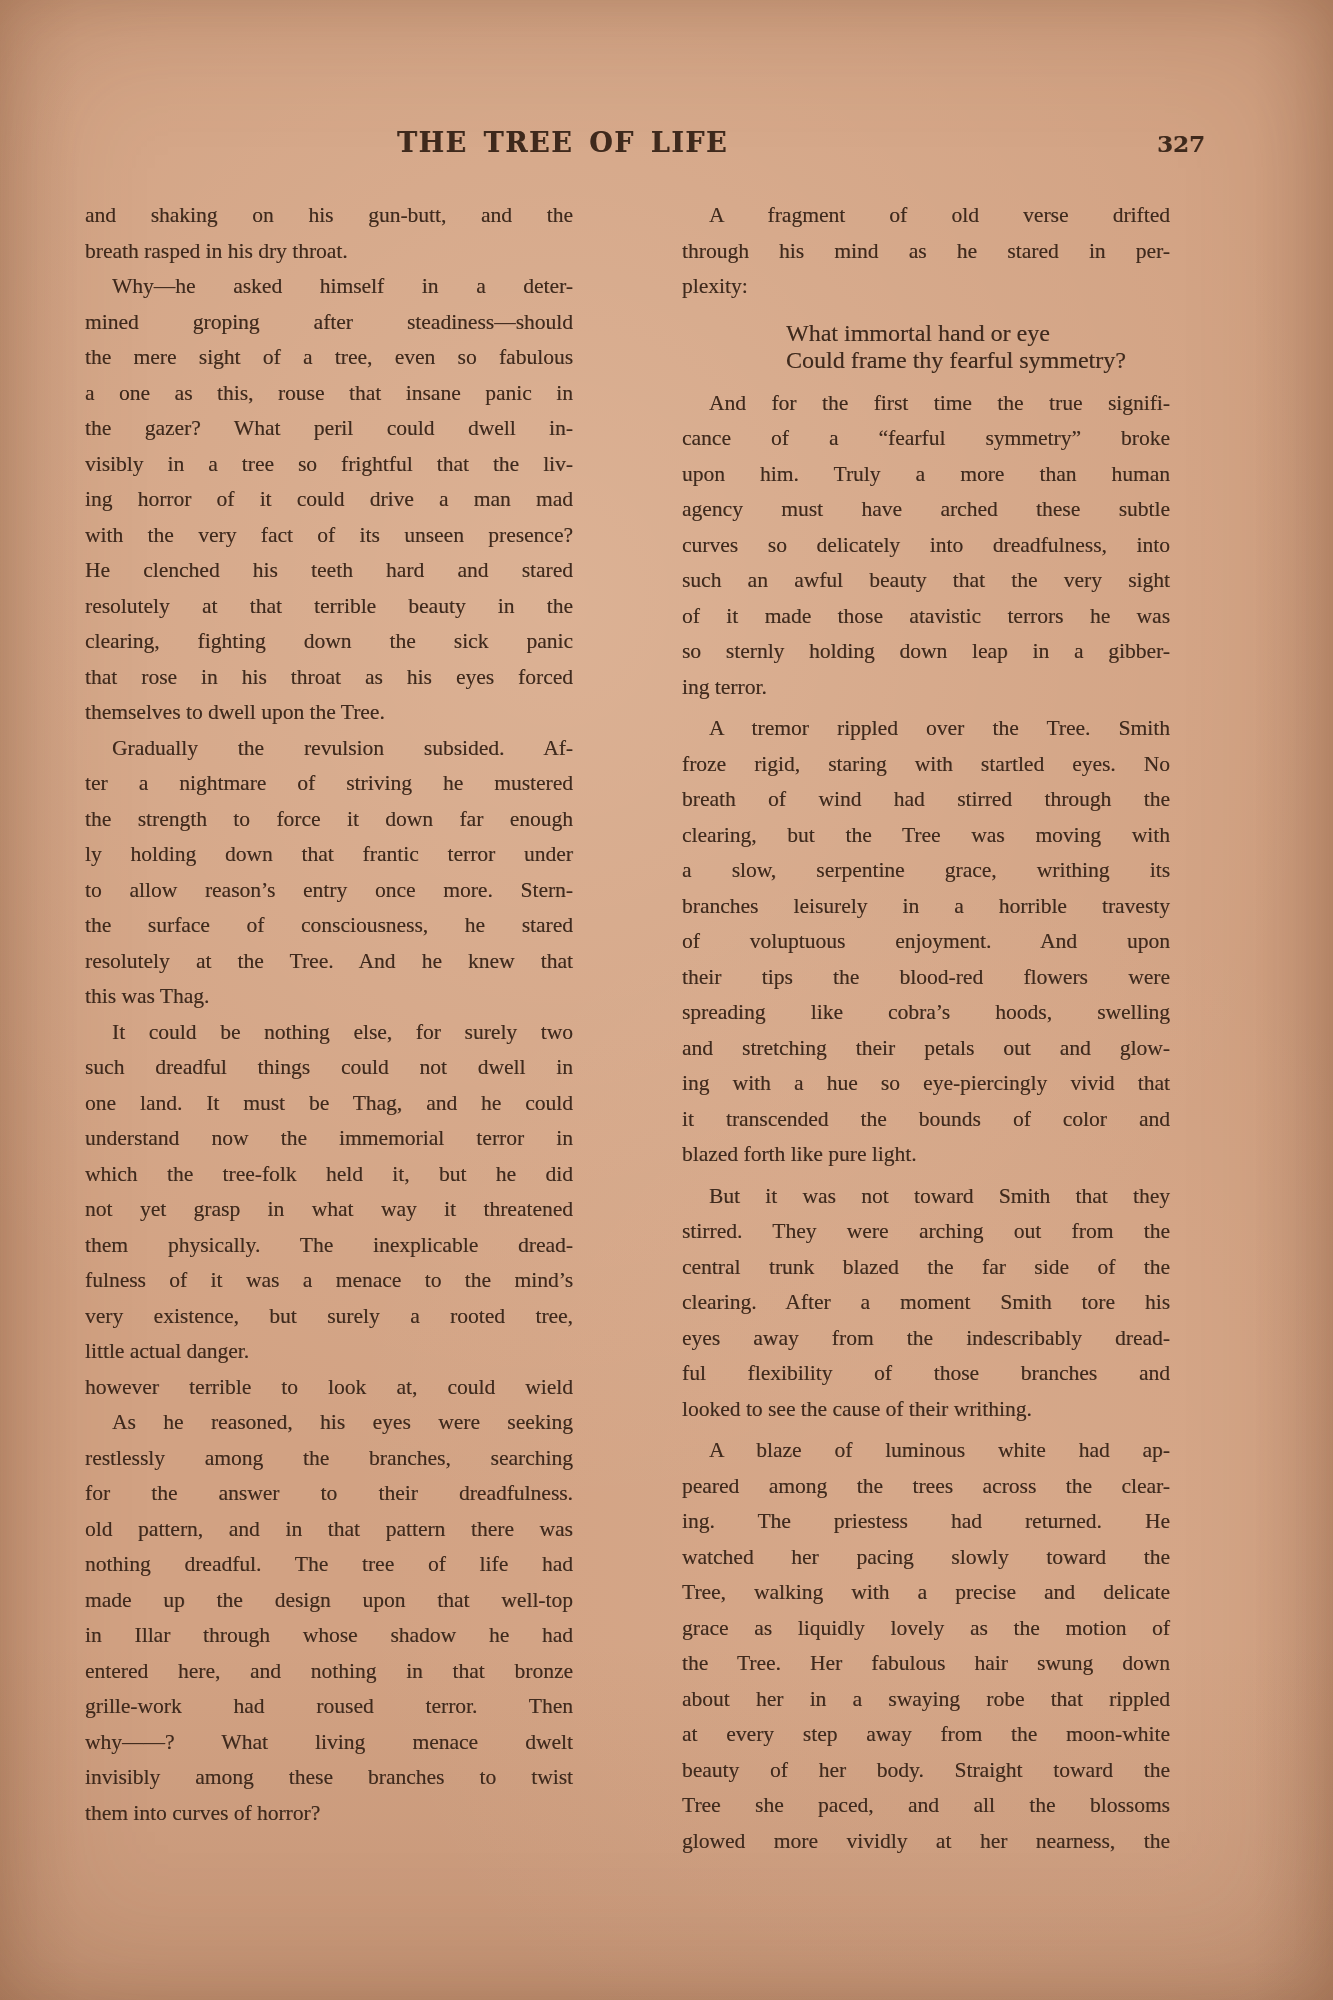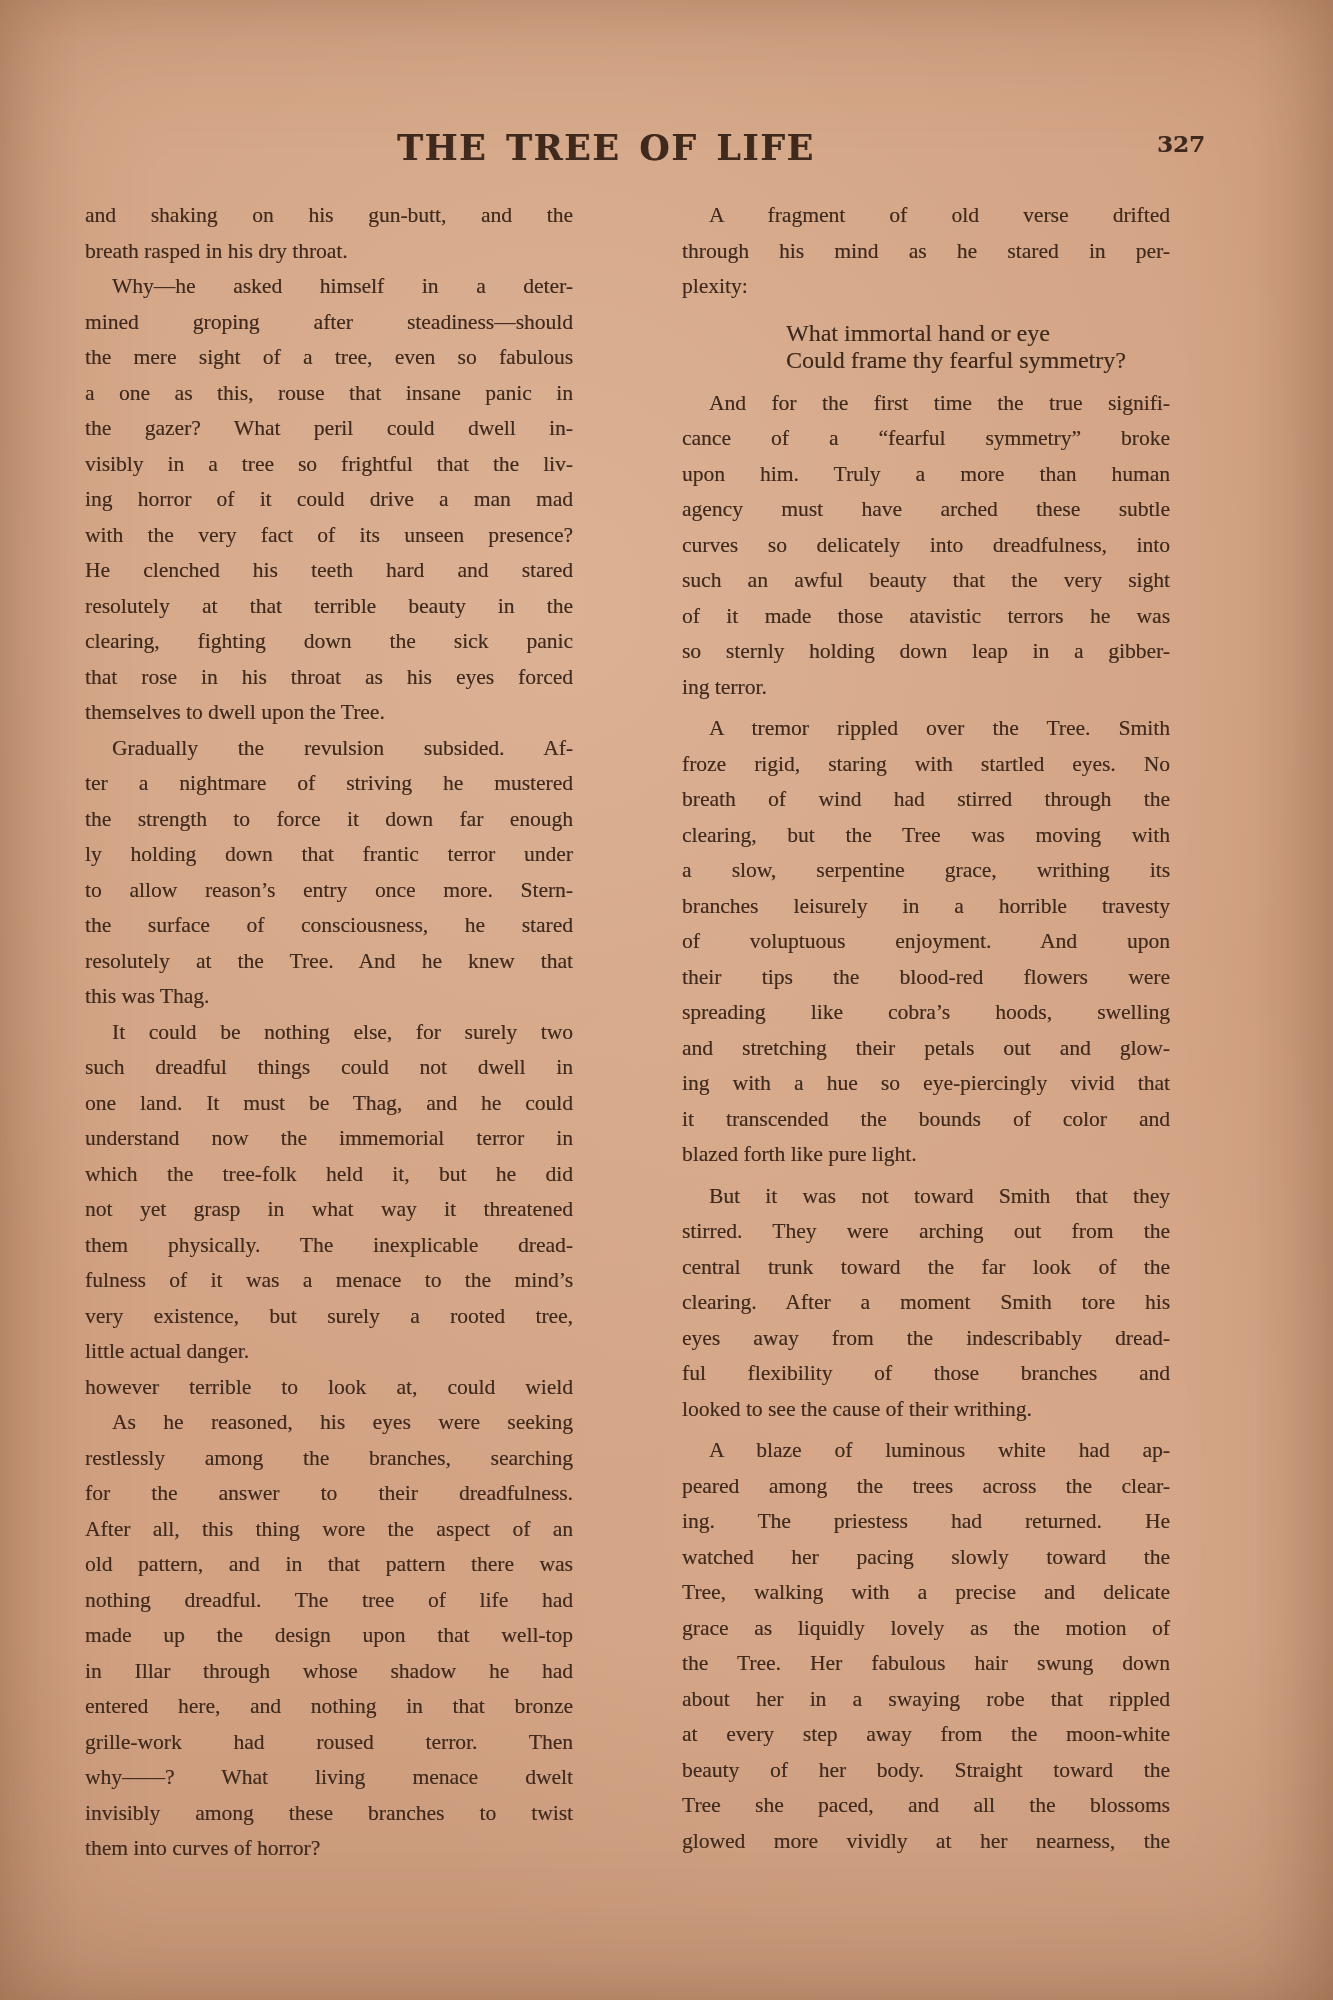--- a/index.html
+++ b/index.html
@@ -18,21 +18,21 @@
       linear-gradient(180deg, rgba(0,0,0,0) 82%, rgba(96,52,28,0.10) 100%),
       linear-gradient(90deg, rgba(96,52,28,0.08) 0%, rgba(0,0,0,0) 6%, rgba(0,0,0,0) 94%, rgba(96,52,28,0.10) 100%),
       var(--paper, #d2a283);
   }
   .vignette {
     position: absolute; inset: 0; pointer-events: none;
     box-shadow: inset 0 0 140px rgba(110,62,34,0.30), inset 0 0 40px rgba(110,62,34,0.14);
   }
   .header-title {
     position: absolute; top: 127px; left: 397px;
-    font-size: 35px; font-weight: 700;
+    font-size: 27px; font-weight: 700;
     letter-spacing: 1.5px; word-spacing: 5px;
     color: var(--ink, #392519);
     text-shadow: 0.4px 0.4px 0.3px rgba(57,37,25,0.55);
     white-space: nowrap;
   }
   .page-number {
     position: absolute; top: 130px; left: 1157px;
     font-size: 23px; font-weight: 700;
     color: var(--ink, #392519);
     text-shadow: 0.4px 0.4px 0.3px rgba(57,37,25,0.5);
@@ -112,21 +112,20 @@
         <div class="line">them physically.  The inexplicable dread-</div>
         <div class="line">fulness of it was a menace to the mind’s</div>
         <div class="line">very existence, but surely a rooted tree,</div>
         <div class="line last">little actual danger.</div>
         <div class="line">however terrible to look at, could wield</div>
       </div>
       <div class="para">
         <div class="line">As he reasoned, his eyes were seeking</div>
         <div class="line">restlessly among the branches, searching</div>
         <div class="line">for the answer to their dreadfulness.</div>
-        <div class="line">After all, this thing wore the aspect of an</div>
         <div class="line">old pattern, and in that pattern there was</div>
         <div class="line">nothing dreadful.  The tree of life had</div>
         <div class="line">made up the design upon that well-top</div>
         <div class="line">in Illar through whose shadow he had</div>
         <div class="line">entered here, and nothing in that bronze</div>
         <div class="line">grille-work had roused terror.  Then</div>
         <div class="line">why——?  What living menace dwelt</div>
         <div class="line">invisibly among these branches to twist</div>
         <div class="line last">them into curves of horror?</div>
       </div>
@@ -163,21 +162,21 @@
         <div class="line">their tips the blood-red flowers were</div>
         <div class="line">spreading like cobra’s hoods, swelling</div>
         <div class="line">and stretching their petals out and glow-</div>
         <div class="line">ing with a hue so eye-piercingly vivid that</div>
         <div class="line">it transcended the bounds of color and</div>
         <div class="line last">blazed forth like pure light.</div>
       </div>
       <div class="para">
         <div class="line">But it was not toward Smith that they</div>
         <div class="line">stirred.  They were arching out from the</div>
-        <div class="line">central trunk toward the far look of the</div>
+        <div class="line">central trunk blazed the far side of the</div>
         <div class="line">clearing.  After a moment Smith tore his</div>
         <div class="line">eyes away from the indescribably dread-</div>
         <div class="line">ful flexibility of those branches and</div>
         <div class="line last">looked to see the cause of their writhing.</div>
       </div>
       <div class="para">
         <div class="line">A blaze of luminous white had ap-</div>
         <div class="line">peared among the trees across the clear-</div>
         <div class="line">ing.  The priestess had returned.  He</div>
         <div class="line">watched her pacing slowly toward the</div>

